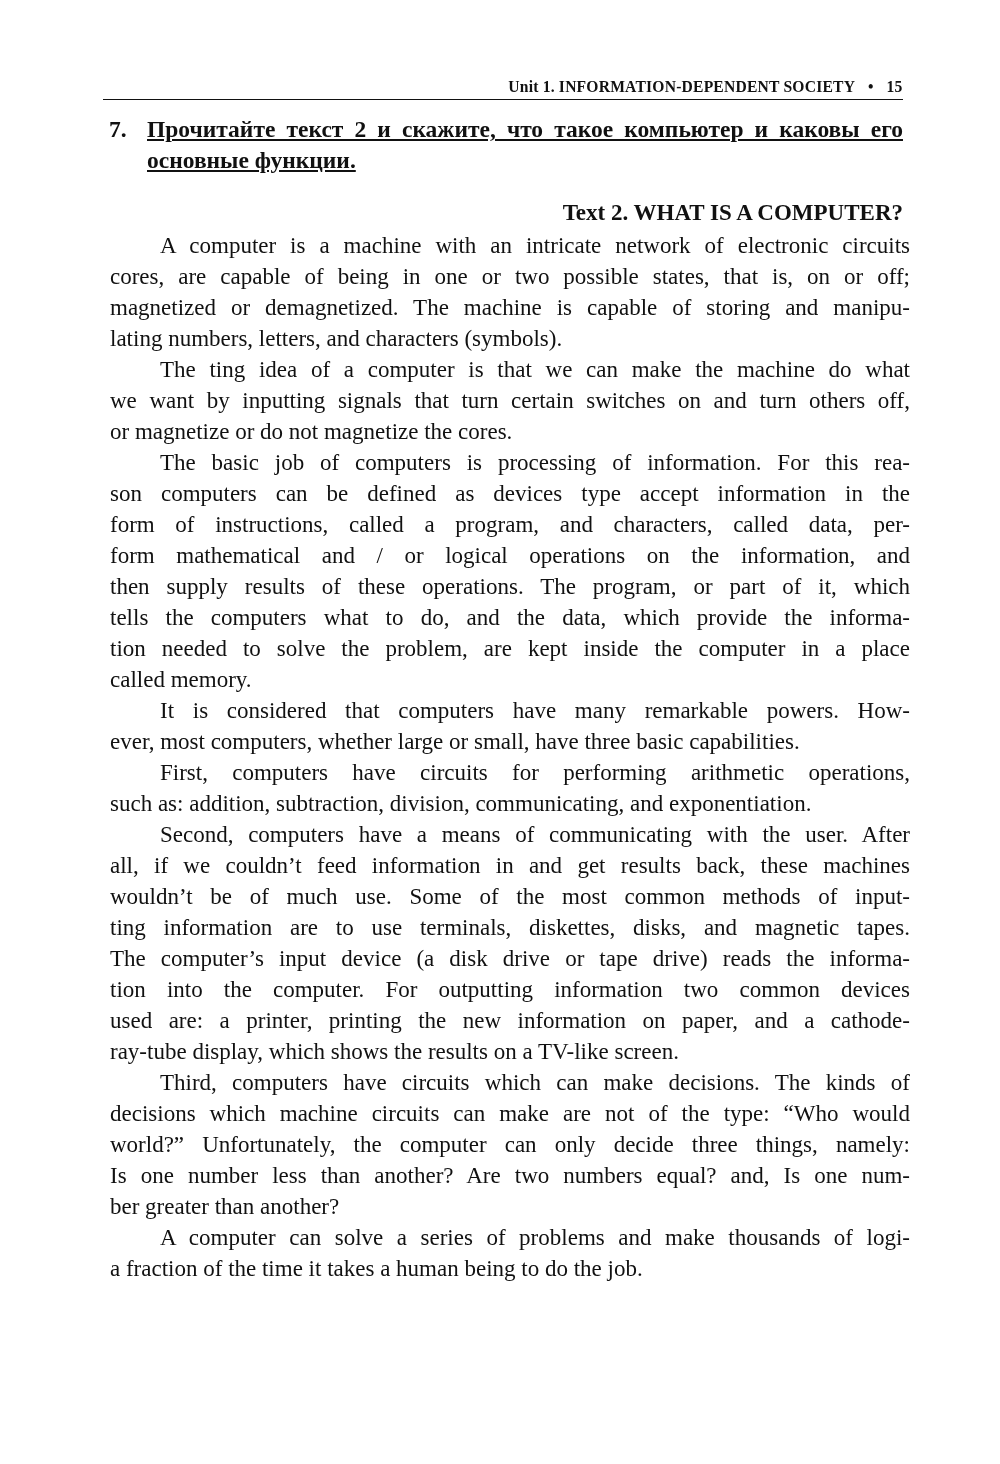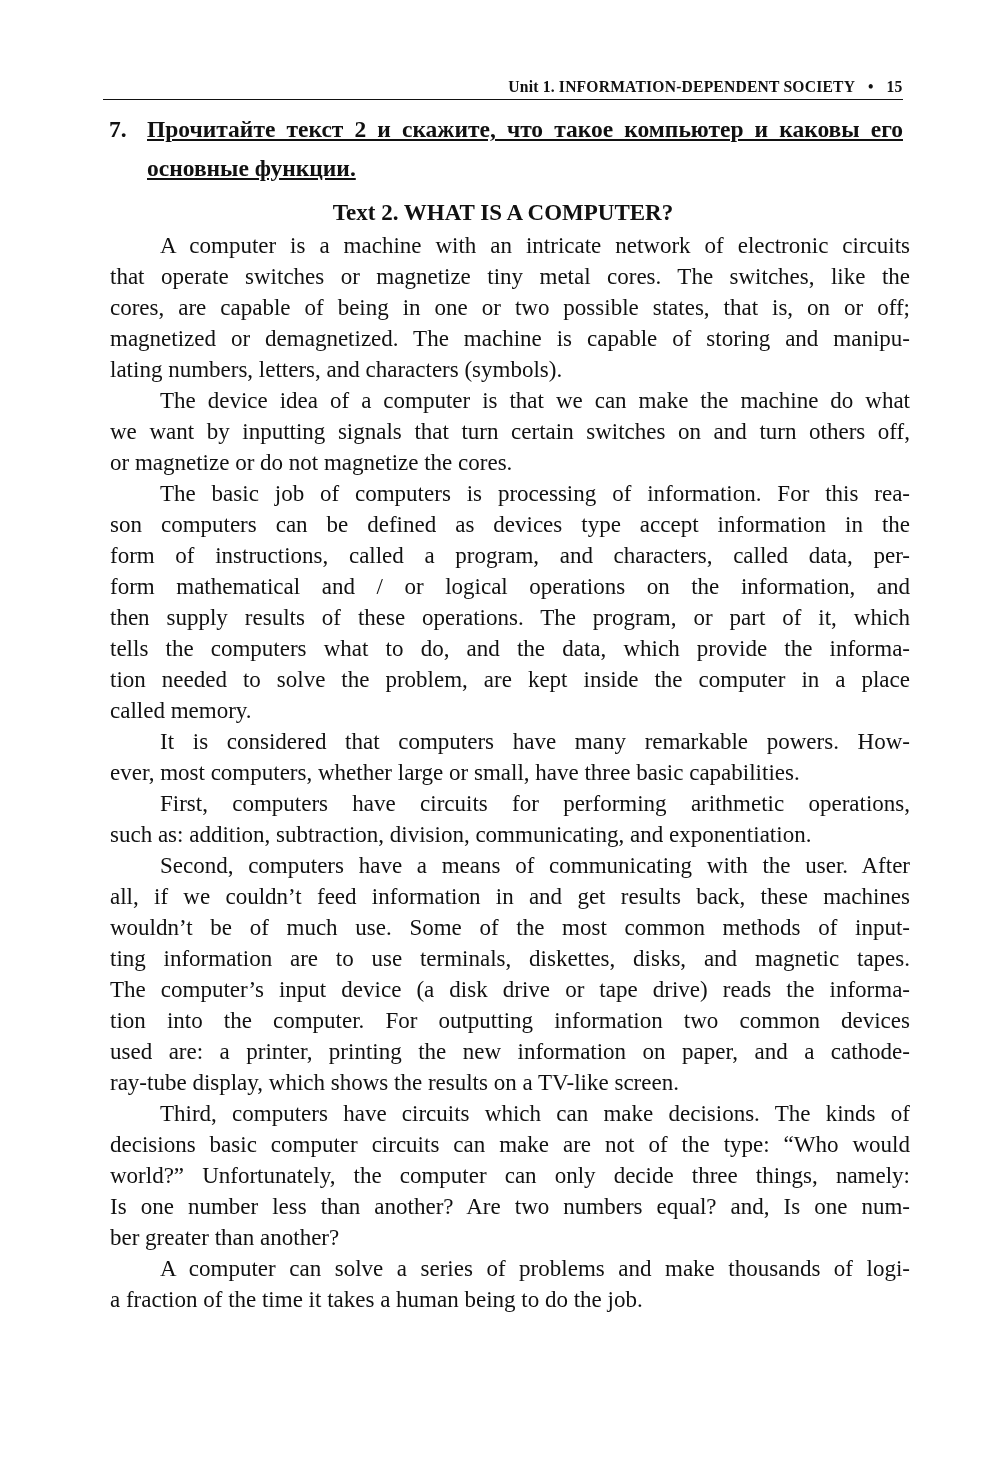--- a/index.html
+++ b/index.html
@@ -4,22 +4,22 @@
 <style>
   html, body { margin: 0; padding: 0; background: #ffffff; }
   body { width: 1000px; height: 1464px; position: relative; overflow: hidden; color: #111111; }
   .page { position: absolute; left: 103px; top: 0; width: 800px; font-family: "Liberation Serif", "DejaVu Serif", serif; }
   .running-head { position: absolute; top: 77px; right: 0; font-size: 17px; font-weight: bold; letter-spacing: 0.2px; white-space: nowrap; transform: scaleX(0.92); transform-origin: right center; }
   .running-head .sep { margin: 0 14px; }
   .head-rule { position: absolute; top: 99px; left: 0; width: 800px; height: 0; border-top: 1.6px solid #111; }
   .task { position: absolute; top: 114px; left: 0; width: 800px; font-size: 23.5px; font-weight: bold; line-height: 31px; }
   .task .num { position: absolute; left: 6px; top: 0; }
   .task .tline { display: block; padding-left: 44px; text-align: justify; text-align-last: justify; white-space: nowrap; transform-origin: left; text-decoration: underline; }
-  .task .tline.last { text-align-last: left; margin-top: 8px; }
-  .title { position: absolute; top: 197px; left: 0; width: 800px; text-align: center; font-size: 23px; font-weight: bold; line-height: 31px; }
+  .task .tline.last { text-align-last: left; }
+  .title { position: absolute; top: 197px; left: 0; width: 800px; text-align: right; font-size: 23px; font-weight: bold; line-height: 31px; }
   .body { position: absolute; top: 230px; left: 7px; width: 800px; font-size: 23px; line-height: 31px; }
   .line { display: block; height: 31px; text-align: justify; text-align-last: justify; white-space: nowrap; overflow: visible; }
   .line.indent { padding-left: 50px; }
   .line.last { text-align-last: left; }
 </style>
 </head>
 <body>
 
 <div class="page">
   <div class="running-head">
@@ -31,27 +31,26 @@
     <span class="num">7.</span>
     <span class="tline">Прочитайте текст 2 и скажите, что такое компьютер и каковы его</span>
     <span class="tline last">основные функции.</span>
   </div>
 
   <div class="title">Text 2. WHAT IS A COMPUTER?</div>
 
   <div class="body">
     <div class="para">
       <span class="line indent">A computer is a machine with an intricate network of electronic circuits</span>
-      <span class="line">that operate switches or magnetize tiny metal cores. The switches, like the</span>
       <span class="line">cores, are capable of being in one or two possible states, that is, on or off;</span>
       <span class="line">magnetized or demagnetized. The machine is capable of storing and manipu-</span>
       <span class="line last">lating numbers, letters, and characters (symbols).</span>
     </div>
     <div class="para">
-      <span class="line indent">The device idea of a computer is that we can make the machine do what</span>
+      <span class="line indent">The ting idea of a computer is that we can make the machine do what</span>
       <span class="line">we want by inputting signals that turn certain switches on and turn others off,</span>
       <span class="line last">or magnetize or do not magnetize the cores.</span>
     </div>
     <div class="para">
       <span class="line indent">The basic job of computers is processing of information. For this rea-</span>
       <span class="line">son computers can be defined as devices type accept information in the</span>
       <span class="line">form of instructions, called a program, and characters, called data, per-</span>
       <span class="line">form mathematical and / or logical operations on the information, and</span>
       <span class="line">then supply results of these operations. The program, or part of it, which</span>
       <span class="line">tells the computers what to do, and the data, which provide the informa-</span>
@@ -71,21 +70,21 @@
       <span class="line">all, if we couldn’t feed information in and get results back, these machines</span>
       <span class="line">wouldn’t be of much use. Some of the most common methods of input-</span>
       <span class="line">ting information are to use terminals, diskettes, disks, and magnetic tapes.</span>
       <span class="line">The computer’s input device (a disk drive or tape drive) reads the informa-</span>
       <span class="line">tion into the computer. For outputting information two common devices</span>
       <span class="line">used are: a printer, printing the new information on paper, and a cathode-</span>
       <span class="line last">ray-tube display, which shows the results on a TV-like screen.</span>
     </div>
     <div class="para">
       <span class="line indent">Third, computers have circuits which can make decisions. The kinds of</span>
-      <span class="line">decisions basic computer circuits can make are not of the type: “Who would</span>
+      <span class="line">decisions which machine circuits can make are not of the type: “Who would</span>
       <span class="line">world?” Unfortunately, the computer can only decide three things, namely:</span>
       <span class="line">Is one number less than another? Are two numbers equal? and, Is one num-</span>
       <span class="line last">ber greater than another?</span>
     </div>
     <div class="para">
       <span class="line indent">A computer can solve a series of problems and make thousands of logi-</span>
       <span class="line last">a fraction of the time it takes a human being to do the job.</span>
     </div>
   </div>
 </div>

